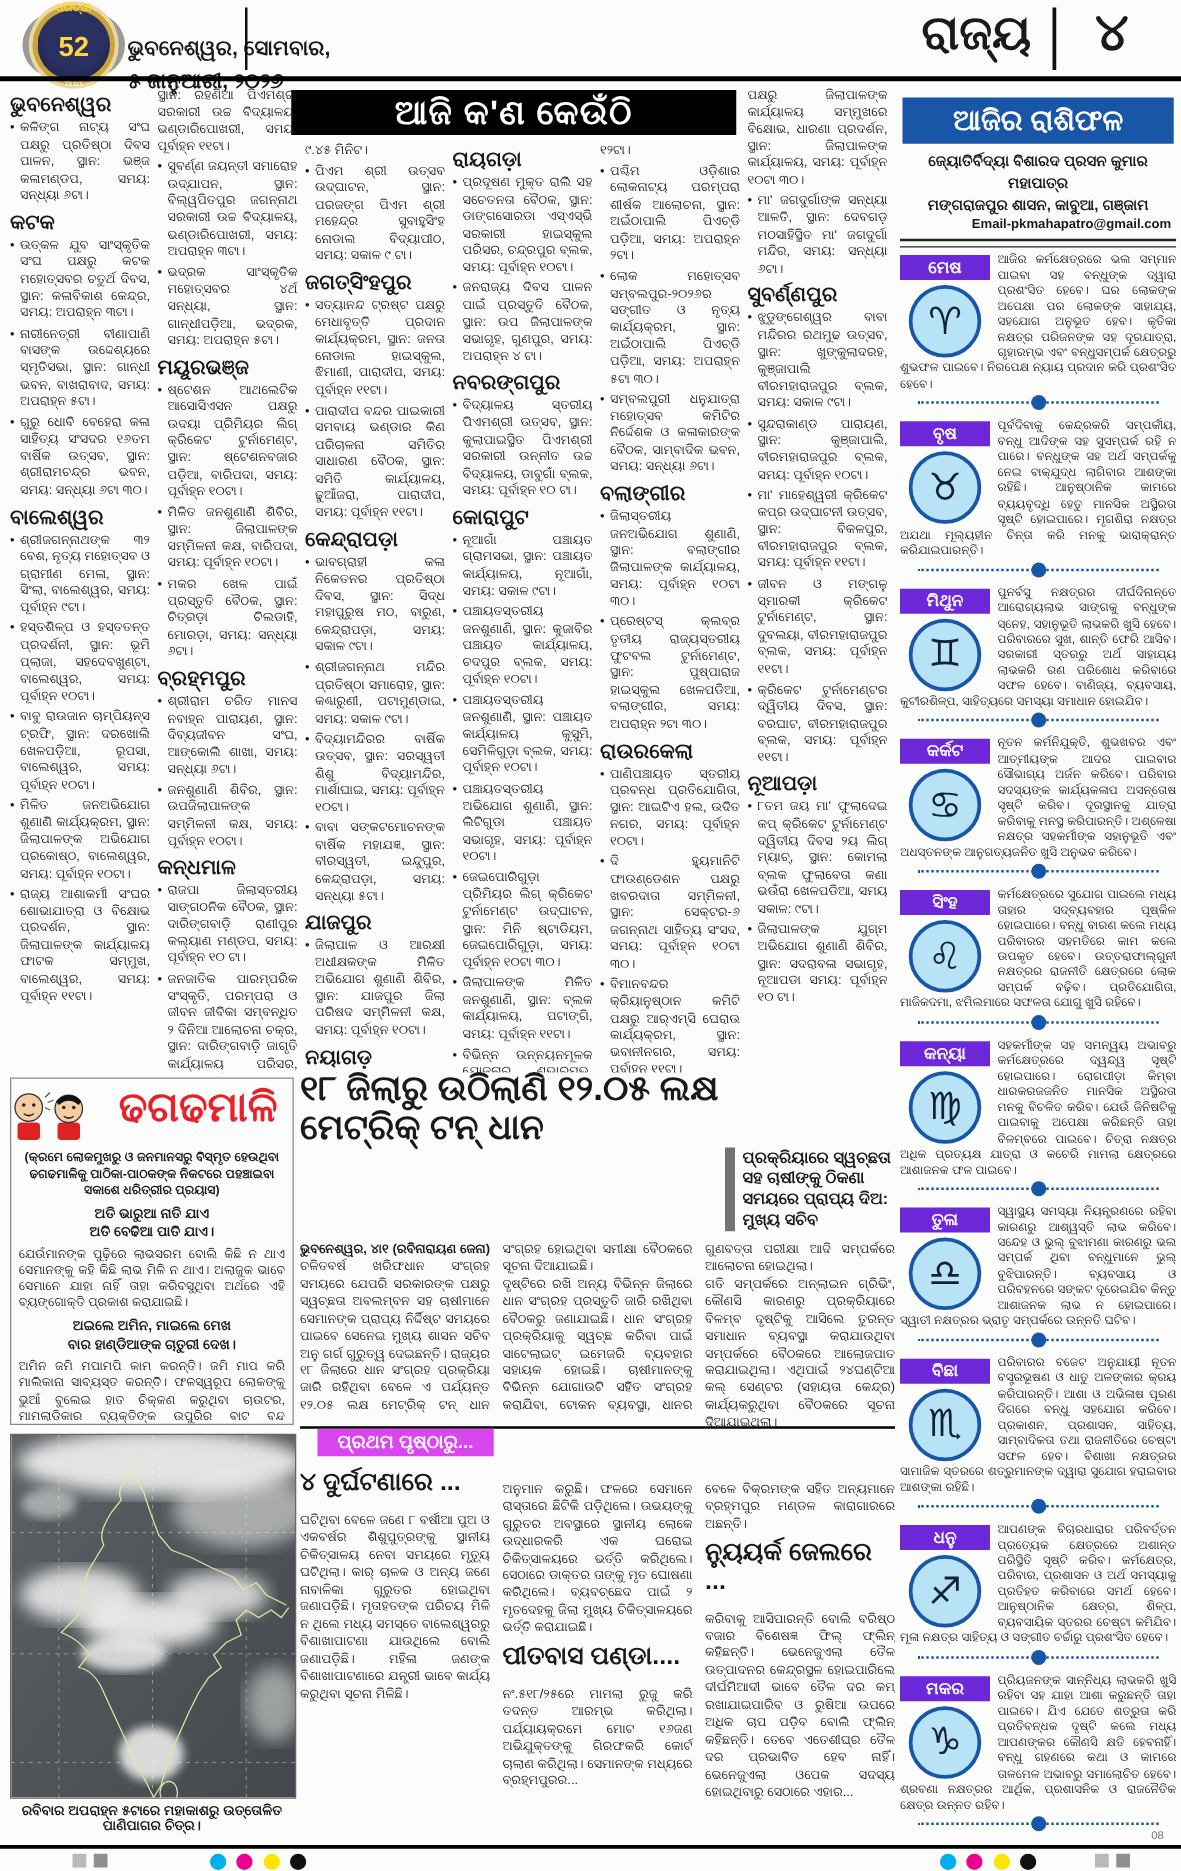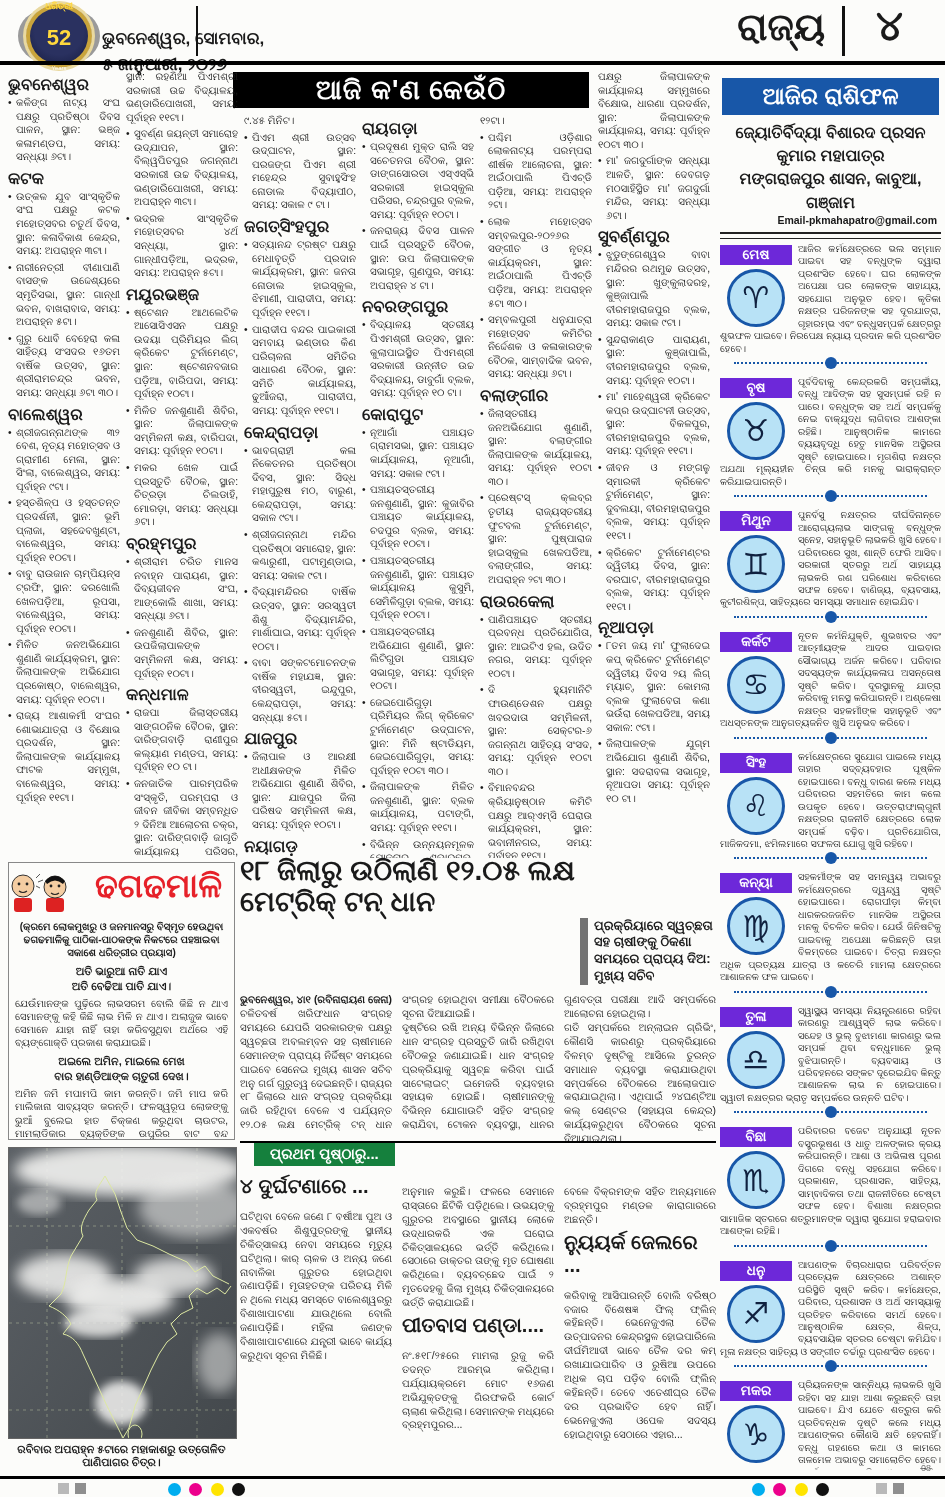--- a/index.html
+++ b/index.html
@@ -26,21 +26,21 @@
   #listing-cols{position:absolute;left:8px;top:70px;width:708px;height:788px;}
   .ncol{position:absolute;width:112px;bottom:0;overflow:hidden;}
   .city-h{font-size:16.5px;font-weight:800;margin:5px 0 2px;}
   .li,.licont{font-size:10.3px;line-height:1.32;text-align:justify;margin-bottom:3px;}
   .li{position:relative;padding-left:8px;}
   .li::before{content:"•";position:absolute;left:0;top:0;}
   
   .horo{position:absolute;left:720px;top:70px;width:221px;height:1400px;overflow:hidden;}
   .horo-title{background:#1857a8;color:#fff;text-align:center;font-size:23px;font-weight:bold;
     padding:5px 0;margin:8px 2px 6px;}
-  .horo-credit{text-align:center;font-size:16px;font-weight:bold;line-height:1.45;}
+  .horo-credit{text-align:center;font-size:12px;font-weight:bold;line-height:1.45;}
   .horo-email{text-align:right;font-size:10.5px;font-weight:bold;padding-right:4px;}
   .horo-rule{height:4px;border-top:2px solid #222;border-bottom:1px solid #222;margin:6px 0 4px;}
   .sign{overflow:visible;margin-top:4px;}
   .sign::after{content:"";display:block;clear:both;}
   .sign-side{float:left;width:72px;margin:2px 6px 2px 0;text-align:center;}
   .sign-label{background:#6d28d9;color:#fff;font-weight:bold;font-size:13.5px;padding:2px 4px;margin-bottom:4px;}
   .sign-circle{width:52px;height:52px;margin:0 auto;border-radius:50%;background:#b8e2f6;
     border:3px solid #1857a8;display:flex;align-items:center;justify-content:center;
     font-size:30px;color:#10213f;}
   .sign-text{font-size:9.6px;line-height:1.3;text-align:justify;}
@@ -63,21 +63,21 @@
   .paddy{position:absolute;left:240px;top:856px;width:476px;height:285px;overflow:hidden;}
   .paddy-head{font-size:28px;font-weight:800;line-height:1.1;float:left;width:342px;}
   .paddy-side{float:right;width:122px;border-left:8px solid #737373;padding-left:6px;
     font-size:13px;font-weight:800;line-height:1.3;}
   .paddy-cols{clear:both;padding-top:8px;column-count:3;column-gap:10px;}
   .paddy-cols p{margin:0;font-size:10.3px;line-height:1.35;text-align:justify;}
   .byline{font-weight:800;}
   
   .contn{position:absolute;left:240px;top:1141px;width:476px;height:330px;border-top:2px solid #000;
     overflow:hidden;}
-  .contn-label{position:absolute;left:14px;top:-1px;background:#15803d;color:#fff;font-size:15px;
+  .contn-label{position:absolute;left:14px;top:-1px;background:#d946ef;color:#fff;font-size:15px;
     font-weight:bold;padding:3px 16px;}
   .contn-cols{display:flex;gap:10px;padding-top:30px;}
   .contn-col{width:152px;}
   .contn h3{font-size:20px;font-weight:800;margin:2px 0 4px;}
   .contn p{margin:12px 0 4px;font-size:10.3px;line-height:1.35;text-align:justify;}
   
   .bot-rule{position:absolute;left:0;top:1476px;width:945px;height:3px;background:#000;}
   .folio{position:absolute;right:14px;top:1463px;font-size:9px;color:#777;}
   .marks{position:absolute;top:1483px;height:14px;}
   .dot{display:inline-block;width:13px;height:13px;border-radius:50%;margin-right:4px;vertical-align:top;}

